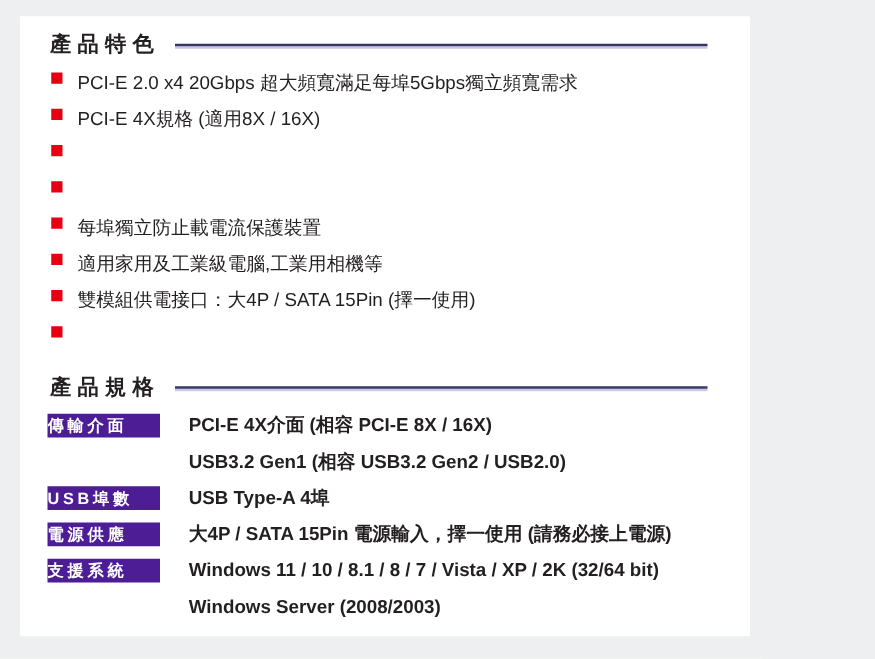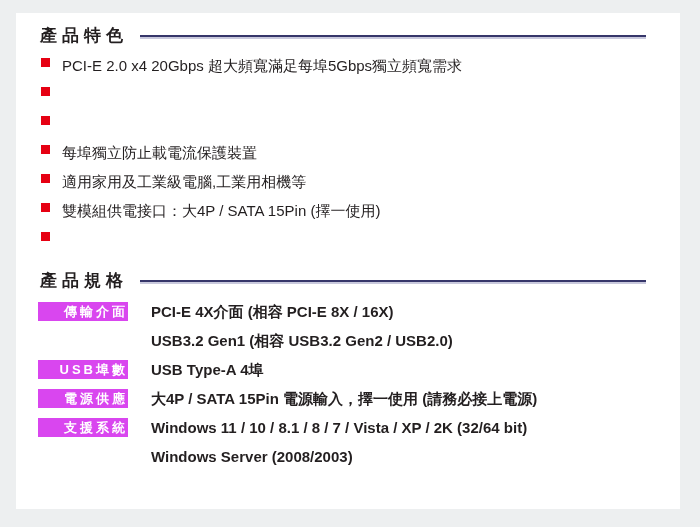--- a/index.html
+++ b/index.html
@@ -6,21 +6,21 @@
   html,body { width:700px; height:527px; }
   body {
     background:#edeff0;
     font-family:"Liberation Sans","DejaVu Sans",sans-serif;
     color:#231f20;
     overflow:hidden;
   }
   .card {
     position:absolute;
     left:16px; top:13px;
-    width:664px; height:496px;
+    width:584px; height:496px;
     background:#ffffff;
   }
   
   .section-header {
     display:flex; align-items:center;
     height:24px;
     margin:10px 34px 0 24px;
   }
   .section-title {
     font-size:17px;
@@ -54,25 +54,25 @@
     margin-top:1px;
   }
   
   .spec-table { margin:5px 20px 0 22px; }
   .spec-row { display:flex; align-items:flex-start; }
   .spec-label-col { flex:0 0 113px; padding-top:5px; }
   .spec-badge {
     display:block;
     width:90px; height:19px;
     line-height:19px;
-    background:#d946ef;
+    background:#4c1d95;
     color:#ffffff;
     font-size:13px;
     font-weight:bold;
-    text-align:right;
+    text-align:left;
     letter-spacing:3px;
     white-space:nowrap;
     overflow:hidden;
   }
   .spec-value-col { flex:1 1 auto;font-weight:bold; }
   .spec-value {
     font-size:15px;
     line-height:29px;
     white-space:nowrap;
   }
@@ -84,20 +84,24 @@
 
   <div class="section-header">
     <span class="section-title">產品特色</span>
     <span class="title-line"></span>
   </div>
 
   <div class="feature-list">
     <div class="feature-item">
       <span class="bullet"></span>
       <span>PCI-E 2.0 x4 20Gbps 超大頻寬滿足每埠5Gbps獨立頻寬需求</span>
+    </div>
+    <div class="feature-item">
+      <span class="bullet"></span>
+      <span>PCI-E 4X規格 (適用8X / 16X)</span>
     </div>
     <div class="feature-item">
       <span class="bullet"></span>
     </div>
     <div class="feature-item">
       <span class="bullet"></span>
     </div>
     <div class="feature-item">
       <span class="bullet"></span>
       <span>每埠獨立防止載電流保護裝置</span>

